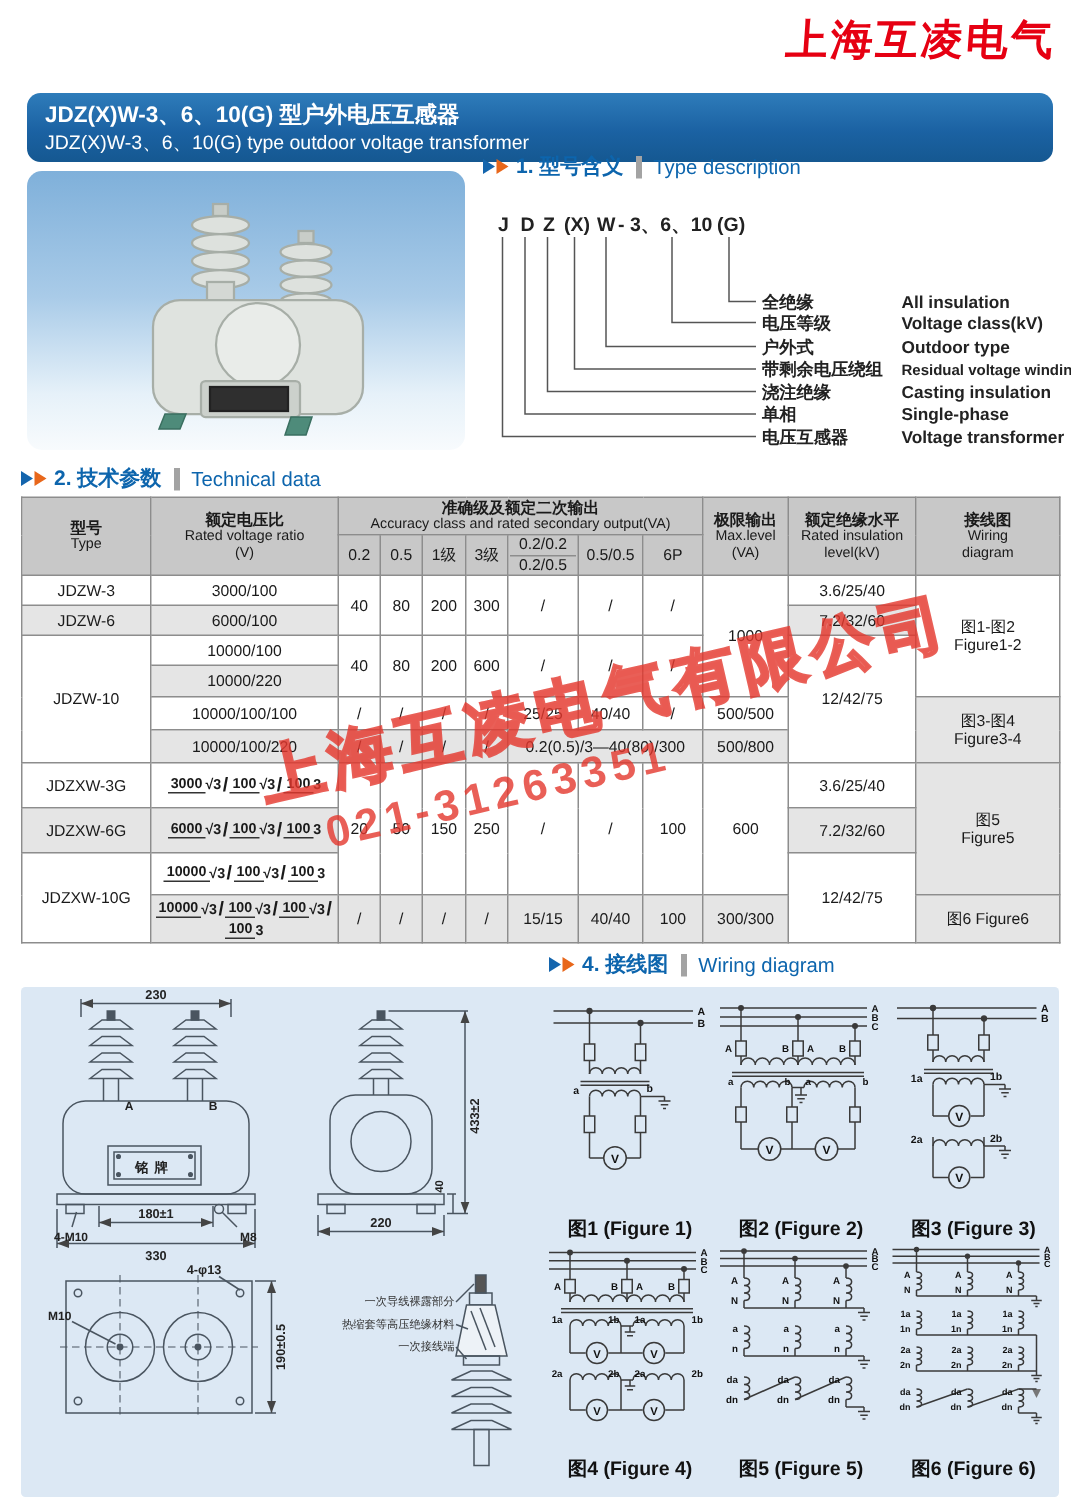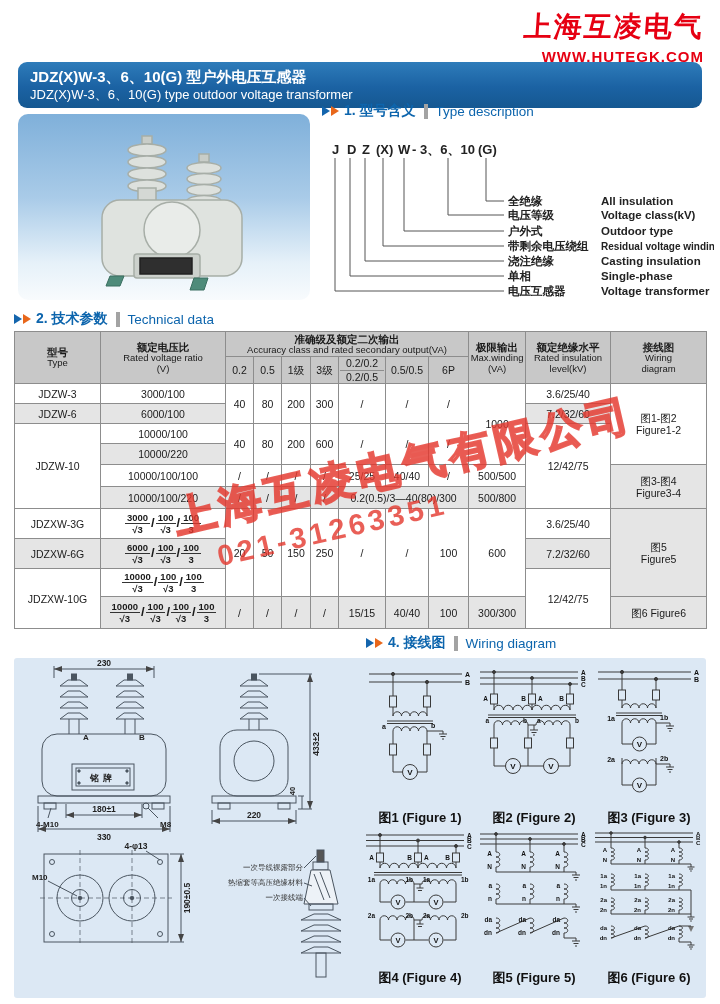--- a/index.html
+++ b/index.html
@@ -29,21 +29,21 @@
   
   .typedesc{position:absolute;left:318px;top:138px;width:396px;height:164px;}
   
   .tblwrap{position:absolute;left:14px;top:331px;}
   table{border-collapse:collapse;table-layout:fixed;width:692px;font-size:10.5px;border:1.5px solid #777;}
   td{border:1px solid #8d8d8d;text-align:center;vertical-align:middle;padding:0 1px;line-height:1.15;background:#fff;}
   thead td{background:#c8c8c8;}
   td .zh{font-weight:bold;font-size:10.5px;}
   td .en{font-size:9.5px;}
   td.alt{background:#e5e5e5;}
-  .frc{display:inline-flex;flex-direction:column;vertical-align:middle;line-height:1;font-size:9.5px;font-weight:bold;}
+  .frc{display:inline-flex;flex-direction:row;vertical-align:middle;line-height:1;font-size:9.5px;font-weight:bold;}
   .frc .n{border-bottom:1px solid #333;padding:0 2px 1px;}
   .frc .d{padding-top:1px;}
   .frsep{font-size:13px;vertical-align:middle;margin:0 1px;font-weight:bold;}
   .c5 div{line-height:1.2;}
   .c5 .lo{border-top:1px solid #8d8d8d;}
   
   .wm{position:absolute;left:168px;top:492px;transform:rotate(-13deg);transform-origin:0 0;pointer-events:none;z-index:5;}
   .wm .w1{font-size:42px;font-weight:900;letter-spacing:5px;white-space:nowrap;
     color:rgba(228,55,45,0.12);-webkit-text-stroke:2px rgba(228,55,45,0.8);}
   .wm .w2{font-size:29px;font-weight:bold;letter-spacing:4px;color:rgba(228,55,45,0.8);margin:2px 0 0 34px;white-space:nowrap;}
@@ -55,21 +55,20 @@
   .figcap{font-size:13px;font-weight:bold;color:#111;margin-top:1px;white-space:nowrap;}
   svg text{font-family:"Liberation Sans","DejaVu Sans",sans-serif;}
 </style>
 </head>
 <body>
 
 <div id="page">
 
   <div class="hdr">
     <div class="logo">上海互凌电气</div>
-    <div class="site">WWW.HUTEGK.COM</div>
   </div>
 
   <div class="titlebar">
     <div class="t1">JDZ(X)W-3、6、10(G) 型户外电压互感器</div>
     <div class="t2">JDZ(X)W-3、6、10(G) type outdoor voltage transformer</div>
   </div>
 
   <div class="photo">
     <svg width="292" height="186" viewBox="0 0 292 186">
       <g stroke="#a7aea7" stroke-width="1.5" fill="#dde1dd">
@@ -184,21 +183,21 @@
               <div class="zh">额定电压比</div>
               <div class="en">Rated voltage ratio</div>
               <div class="en">(V)</div>
             </td>
         <td colspan="7">
               <div class="zh">准确级及额定二次输出</div>
               <div class="en">Accuracy class and rated secondary output(VA)</div>
             </td>
         <td rowspan="2">
               <div class="zh">极限输出</div>
-              <div class="en">Max.winding</div>
+              <div class="en">Max.level</div>
               <div class="en">(VA)</div>
             </td>
         <td rowspan="2">
               <div class="zh">额定绝缘水平</div>
               <div class="en">Rated insulation</div>
               <div class="en">level(kV)</div>
             </td>
         <td rowspan="2">
               <div class="zh">接线图</div>
               <div class="en">Wiring</div>

